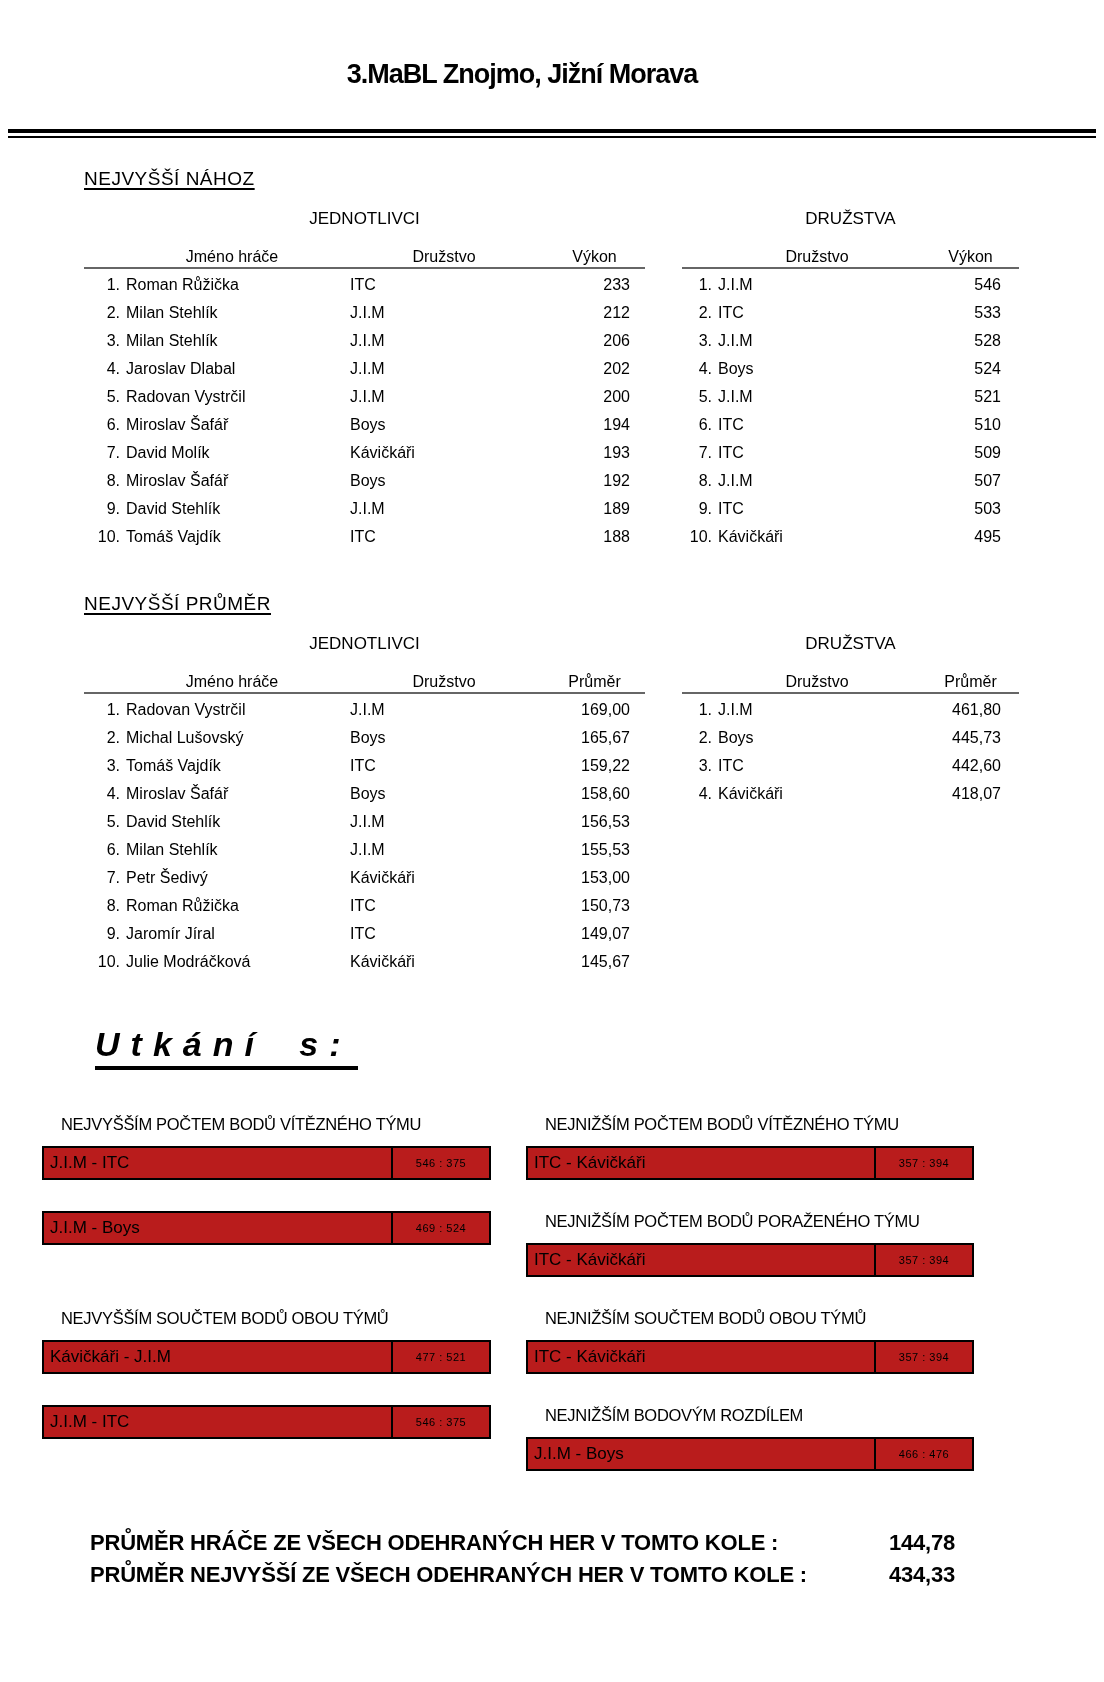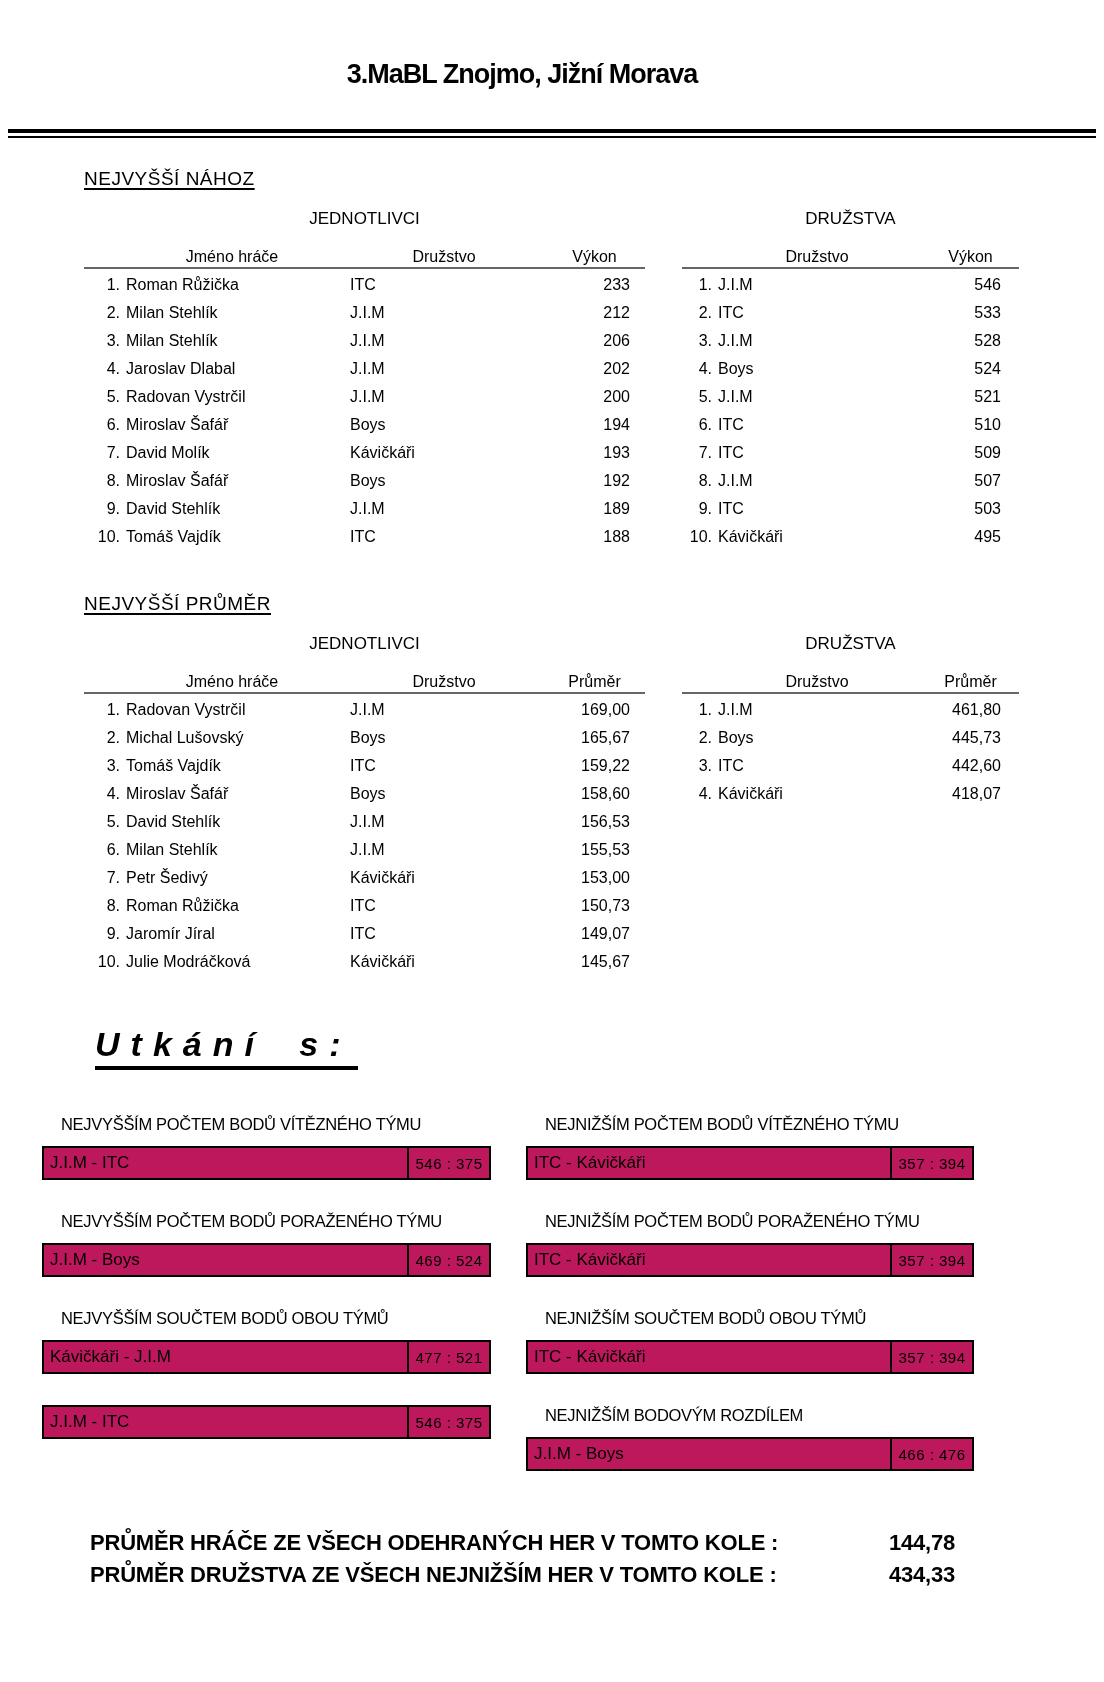--- a/index.html
+++ b/index.html
@@ -61,30 +61,30 @@
     display: grid; grid-template-columns: 449px 448px;
     column-gap: 35px; row-gap: 31px;
   }
   .match-label {
     margin-left: 19px; margin-bottom: 12px;
     font-size: 16.5px; line-height: 20px; letter-spacing: -0.3px;
     white-space: nowrap;
   }
   .match-box {
     display: flex; height: 34px; border: 2px solid #000; align-items: stretch;
-    background: #be185d;
+    background: #b91c1c;
   }
   .match-teams {
     flex: 1; border-right: 2px solid #000;
     display: flex; align-items: center; padding-left: 6px;
     font-size: 17px; white-space: nowrap;
   }
   .match-score {
-    width: 80px; display: flex; align-items: center; justify-content: center;
-    font-size: 15px; letter-spacing: 0.5px;
+    width: 96px; display: flex; align-items: center; justify-content: center;
+    font-size: 11px; letter-spacing: 0.5px;
   }
   .footer { margin: 60px 0 0 90px; width: 865px; }
   .footer-row { display: flex; font-weight: bold; font-size: 22px; line-height: 24px; letter-spacing: -0.2px; }
   .footer-row + .footer-row { margin-top: 8px; }
   .footer-label { flex: 1; white-space: nowrap; }
   .footer-value { width: 120px; text-align: right; }
 </style>
 </head>
 <body>
 
@@ -390,21 +390,20 @@
 
       <div class="match">
         <div class="match-label">NEJNIŽŠÍM POČTEM BODŮ VÍTĚZNÉHO TÝMU</div>
         <div class="match-box">
           <div class="match-teams">ITC - Kávičkáři</div>
           <div class="match-score">357 : 394</div>
         </div>
       </div>
 
       <div class="match">
-        <div class="match-label">NEJVYŠŠÍM POČTEM BODŮ PORAŽENÉHO TÝMU</div>
         <div class="match-box">
           <div class="match-teams">J.I.M - Boys</div>
           <div class="match-score">469 : 524</div>
         </div>
       </div>
 
       <div class="match">
         <div class="match-label">NEJNIŽŠÍM POČTEM BODŮ PORAŽENÉHO TÝMU</div>
         <div class="match-box">
           <div class="match-teams">ITC - Kávičkáři</div>
@@ -445,16 +444,16 @@
 
   </div>
 </div>
 
 <div class="footer">
   <div class="footer-row">
     <span class="footer-label">PRŮMĚR HRÁČE ZE VŠECH ODEHRANÝCH HER V TOMTO KOLE :</span>
     <span class="footer-value">144,78</span>
   </div>
   <div class="footer-row">
-    <span class="footer-label">PRŮMĚR DRUŽSTVA ZE VŠECH NEJNIŽŠÍM HER V TOMTO KOLE :</span>
+    <span class="footer-label">PRŮMĚR NEJVYŠŠÍ ZE VŠECH ODEHRANÝCH HER V TOMTO KOLE :</span>
     <span class="footer-value">434,33</span>
   </div>
 </div>
 
 </body></html>

